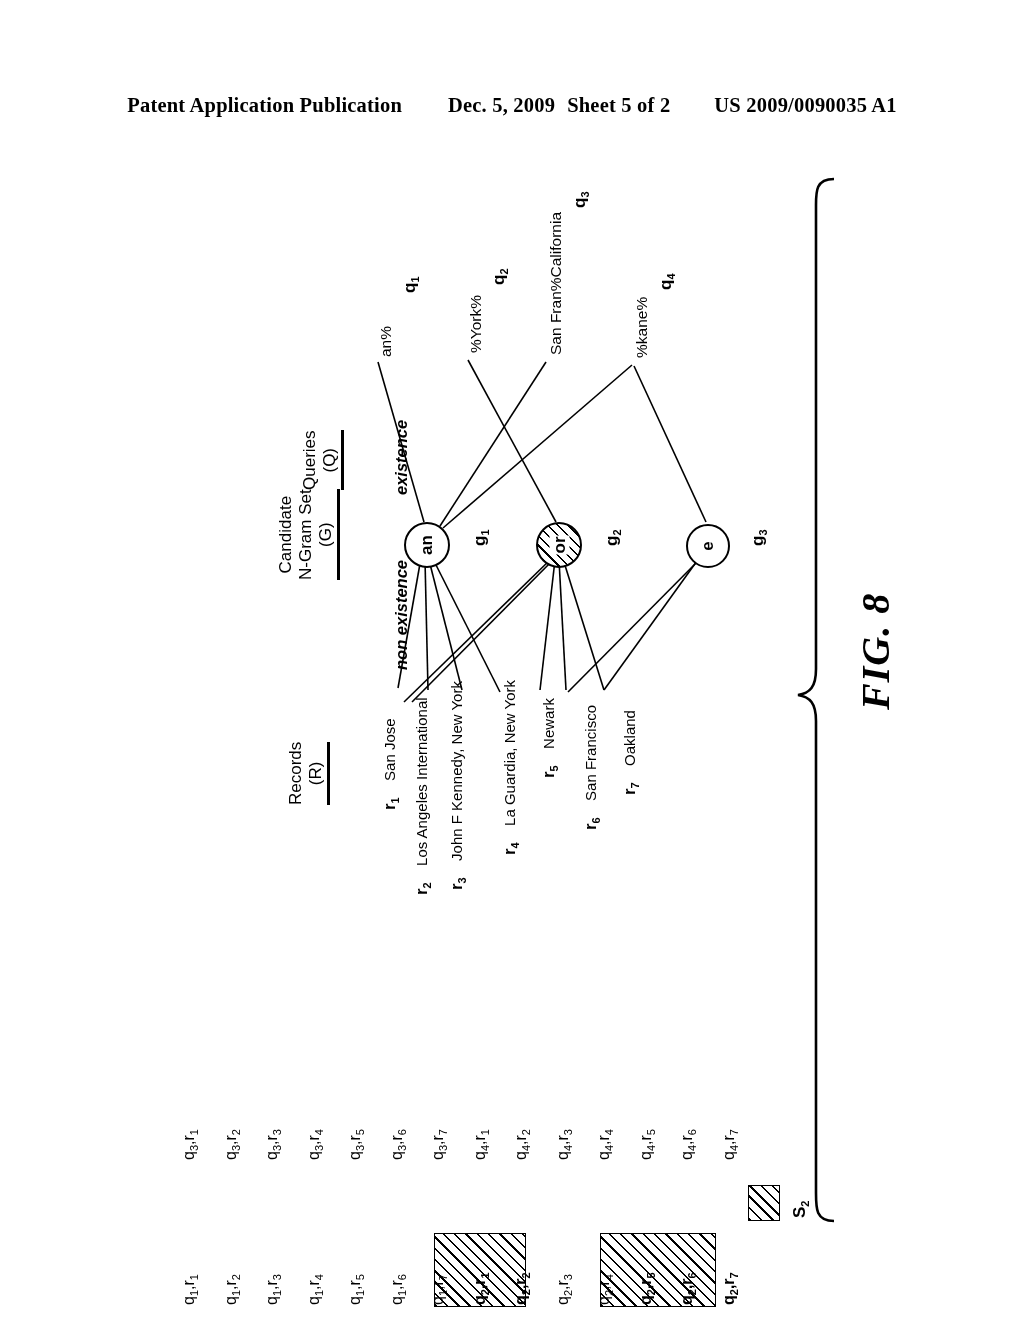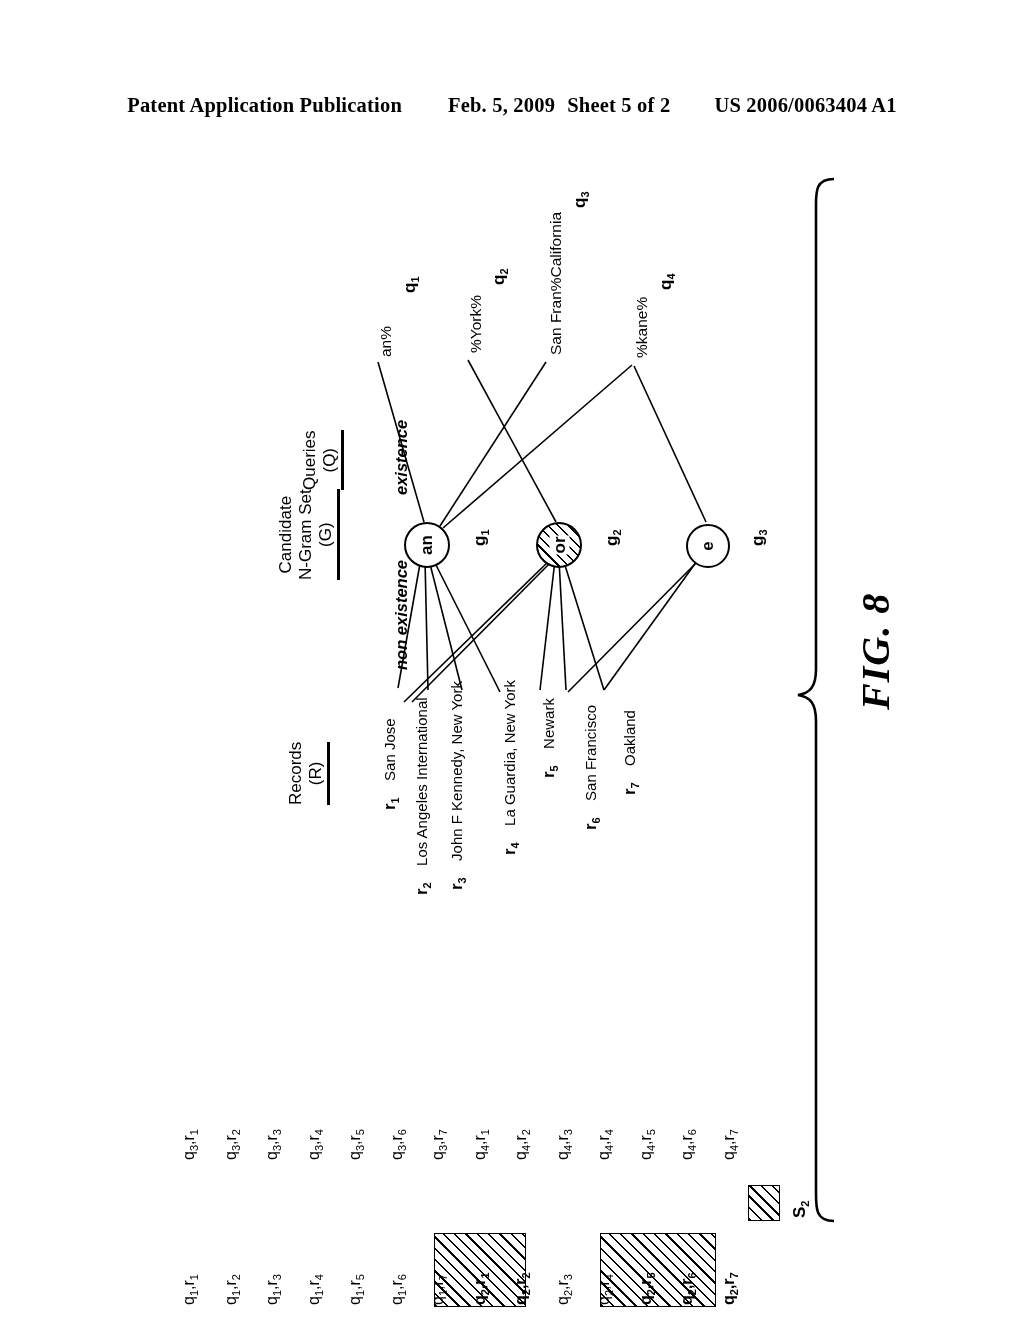--- a/index.html
+++ b/index.html
@@ -79,25 +79,25 @@
     font-size:40px;letter-spacing:1px;
     transform:rotate(-90deg);transform-origin:0 0;white-space:nowrap;
   }
 </style>
 </head>
 <body>
 
 <div id="pub-header">
   <span class="seg">Patent Application Publication</span>
   <span class="gap1"></span>
-  <span class="seg">Feb. 5, 2009</span>
+  <span class="seg">Dec. 5, 2009</span>
   <span style="display:inline-block;width:12px;"></span>
   <span class="seg">Sheet 5 of 2</span>
   <span class="gap2"></span>
-  <span class="seg">US 2006/0063404 A1</span>
+  <span class="seg">US 2009/0090035 A1</span>
 </div>
 
 <div id="fig-stage">
 
   <svg id="edges" viewBox="0 0 1024 1170">
 
     <line x1="378" y1="212" x2="424" y2="372"></line>
 
     <line x1="468" y1="210" x2="556" y2="372"></line>
 

